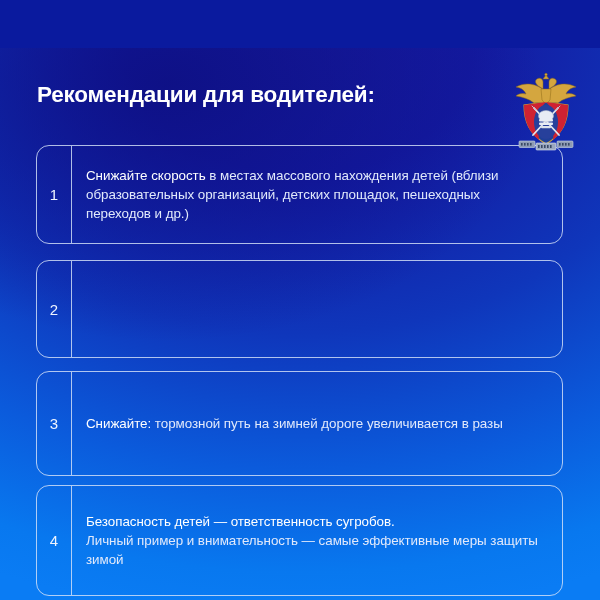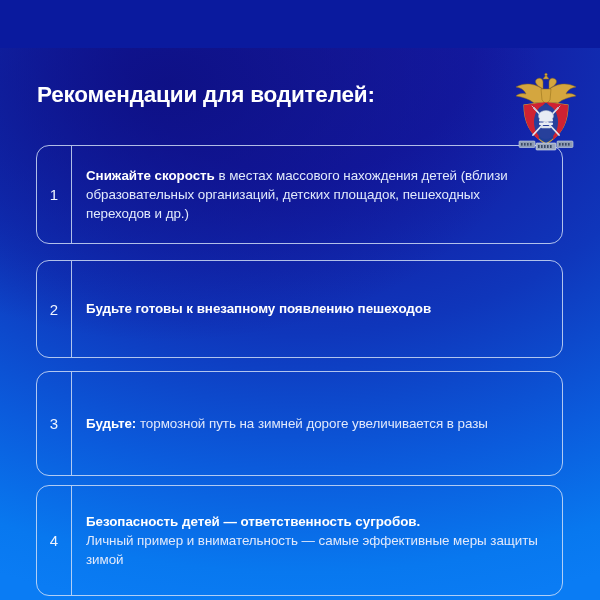--- a/index.html
+++ b/index.html
@@ -101,21 +101,21 @@
   }
   .card-text {
     font-size: 13.4px;
     line-height: 1.42;
     color: #e1e9fb;
     font-weight: 400;
     letter-spacing: -0.05px;
   }
   .card-text b {
     color: #ffffff;
-    font-weight: 700;
+    font-weight: 400;
   }
 
   
   #card-1 { top: 97px;  height: 99px; }
   #card-2 { top: 212px; height: 98px; }
   #card-3 { top: 323px; height: 105px; }
   #card-4 { top: 437px; height: 111px; }
 </style>
 </head>
 <body>
@@ -195,30 +195,30 @@
         <div class="card-text">
           <b>Снижайте скорость</b><span> в местах массового нахождения детей (вблизи образовательных организаций, детских площадок, пешеходных переходов и др.)</span>
         </div>
       </div>
     </div>
 
     <div class="card" id="card-2">
       <div class="card-num">2</div>
       <div class="card-body">
         <div class="card-text">
-          <b>Будьте готовы к внезапному появлению пешеходов</b><br>
+          <br>
         </div>
       </div>
     </div>
 
     <div class="card" id="card-3">
       <div class="card-num">3</div>
       <div class="card-body">
         <div class="card-text">
-          <b>Будьте:</b><span> тормозной путь на зимней дороге увеличивается в разы</span>
+          <b>Снижайте:</b><span> тормозной путь на зимней дороге увеличивается в разы</span>
         </div>
       </div>
     </div>
 
     <div class="card" id="card-4">
       <div class="card-num">4</div>
       <div class="card-body">
         <div class="card-text">
           <b>Безопасность детей — ответственность сугробов.</b><br>
           <span>Личный пример и внимательность — самые эффективные меры защиты зимой</span>

